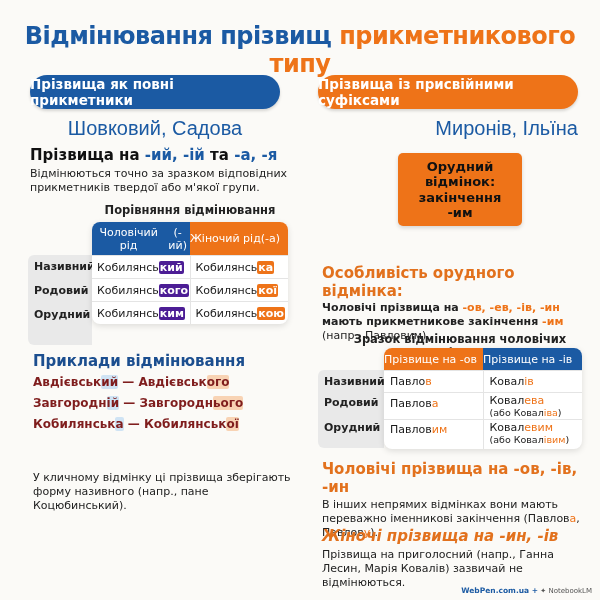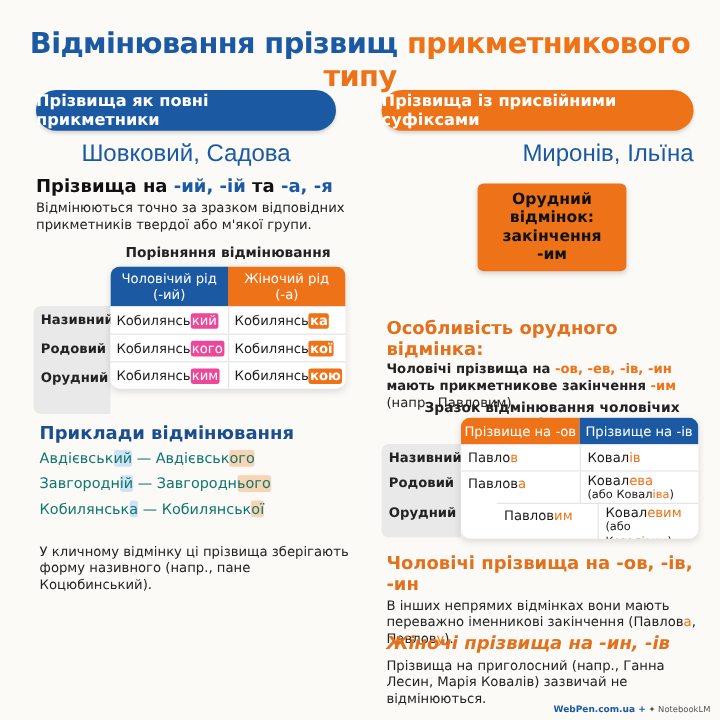--- a/index.html
+++ b/index.html
@@ -51,36 +51,36 @@
     background: #e9e9e9; border-radius: 6px 0 0 6px;
   }
   .tbl .grid {
     position: absolute; left: 64px; top: 0; width: 196px;
     border-radius: 8px; overflow: hidden; background: #fff;
     box-shadow: 0 2px 6px rgba(0,0,0,0.12);
   }
   .hdr { display: flex; height: 33px; }
   .hdr div {
     flex: 1; color: #fff; font-size: 11px; text-align: center; line-height: 13px;
-    display: flex; align-items: center; justify-content: center; flex-direction: column;
+    display: flex; align-items: center; flex-direction: row;
   }
   .hdr .b { background: #1b5aa3; }
   .hdr .o { background: #ee7318; }
   .row { display: flex; height: 23px; border-top: 1px solid #e4e4e4; }
   .row div {
     flex: 1; font-size: 11px; display: flex; align-items: center; padding-left: 5px;
     border-left: 1px solid #e4e4e4;
   }
   .row div:first-child { border-left: none; }
-  .tag-b { background: #ec4899; color: #fff; padding: 0 1px; border-radius: 2px; font-weight: normal; }
+  .tag-b { background: #4c1d95; color: #fff; padding: 0 1px; border-radius: 2px; font-weight: bold; }
   .tag-o { background: #ee7318; color: #fff; padding: 0 1px; border-radius: 2px; font-weight: bold; }
   .rl { position: absolute; left: 6px; font-size: 11px; font-weight: bold; color: #222; }
 
   
-  .ex-line { font-size: 12px; line-height: 21px; color: #0f766e; }
+  .ex-line { font-size: 12px; line-height: 21px; color: #7f1d1d; font-weight: bold; }
   .hl-b { background: #cfe3f4; border-radius: 2px; }
   .hl-o { background: #f8d3b4; border-radius: 2px; }
 
   
   .obox {
     position: absolute; left: 398px; top: 153px; width: 124px; height: 73px;
     background: #ee7318; border-radius: 5px; color: #111;
     font-weight: bold; font-size: 13px; line-height: 15.5px; text-align: center;
     display: flex; align-items: center; justify-content: center;
     box-shadow: 0 2px 4px rgba(0,0,0,0.15);
@@ -188,21 +188,21 @@
 <div class="block" style="left:33px; top:352px; width:260px;">
   <div class="h-blue">Приклади відмінювання</div>
   <div style="margin-top:2px;">
     <div class="ex-line"><span>Авдієвськ</span><span class="hl-b">ий</span><span> — </span><span>Авдієвськ</span><span class="hl-o">ого</span></div>
     <div class="ex-line"><span>Завгородн</span><span class="hl-b">ій</span><span> — </span><span>Завгородн</span><span class="hl-o">ього</span></div>
     <div class="ex-line"><span>Кобилянськ</span><span class="hl-b">а</span><span> — </span><span>Кобилянськ</span><span class="hl-o">ої</span></div>
   </div>
 </div>
 
 <div class="block" style="left:33px; top:451px; width:260px;">
-  <div class="body-text" style="margin-top:2px;">У кличному відмінку ці прізвища зберігають форму називного (напр., пане Коцюбинський).</div>
+  <div class="body-text" style="margin-top:20px;">У кличному відмінку ці прізвища зберігають форму називного (напр., пане Коцюбинський).</div>
 </div>
 
 <div class="obox">
   <div>
     <div>Орудний</div>
     <div>відмінок:</div>
     <div>закінчення</div>
     <div>-им</div>
   </div>
 </div>
@@ -234,21 +234,21 @@
       <div style="padding-top:5px;"><span>Павло</span><span class="o-txt">в</span></div>
       <div style="padding-top:5px;"><span>Ковал</span><span class="o-txt">ів</span></div>
     </div>
     <div class="rrow" style="height:27px;">
       <div style="padding-top:5px;"><span>Павлов</span><span class="o-txt">а</span></div>
       <div>
         <div><span>Ковал</span><span class="o-txt">ева</span></div>
         <div class="small"><span>(або Ковал</span><span class="o-txt">іва</span><span>)</span></div>
       </div>
     </div>
-    <div class="rrow" style="height:30px;margin-left:30px;">
+    <div class="rrow" style="height:30px;">
       <div style="padding-top:4px;"><span>Павлов</span><span class="o-txt">им</span></div>
       <div>
         <div><span>Ковал</span><span class="o-txt">евим</span></div>
         <div class="small"><span>(або Ковал</span><span class="o-txt">івим</span><span>)</span></div>
       </div>
     </div>
   </div>
 </div>
 
 <div class="block" style="left:322px; top:460px; width:268px;">

